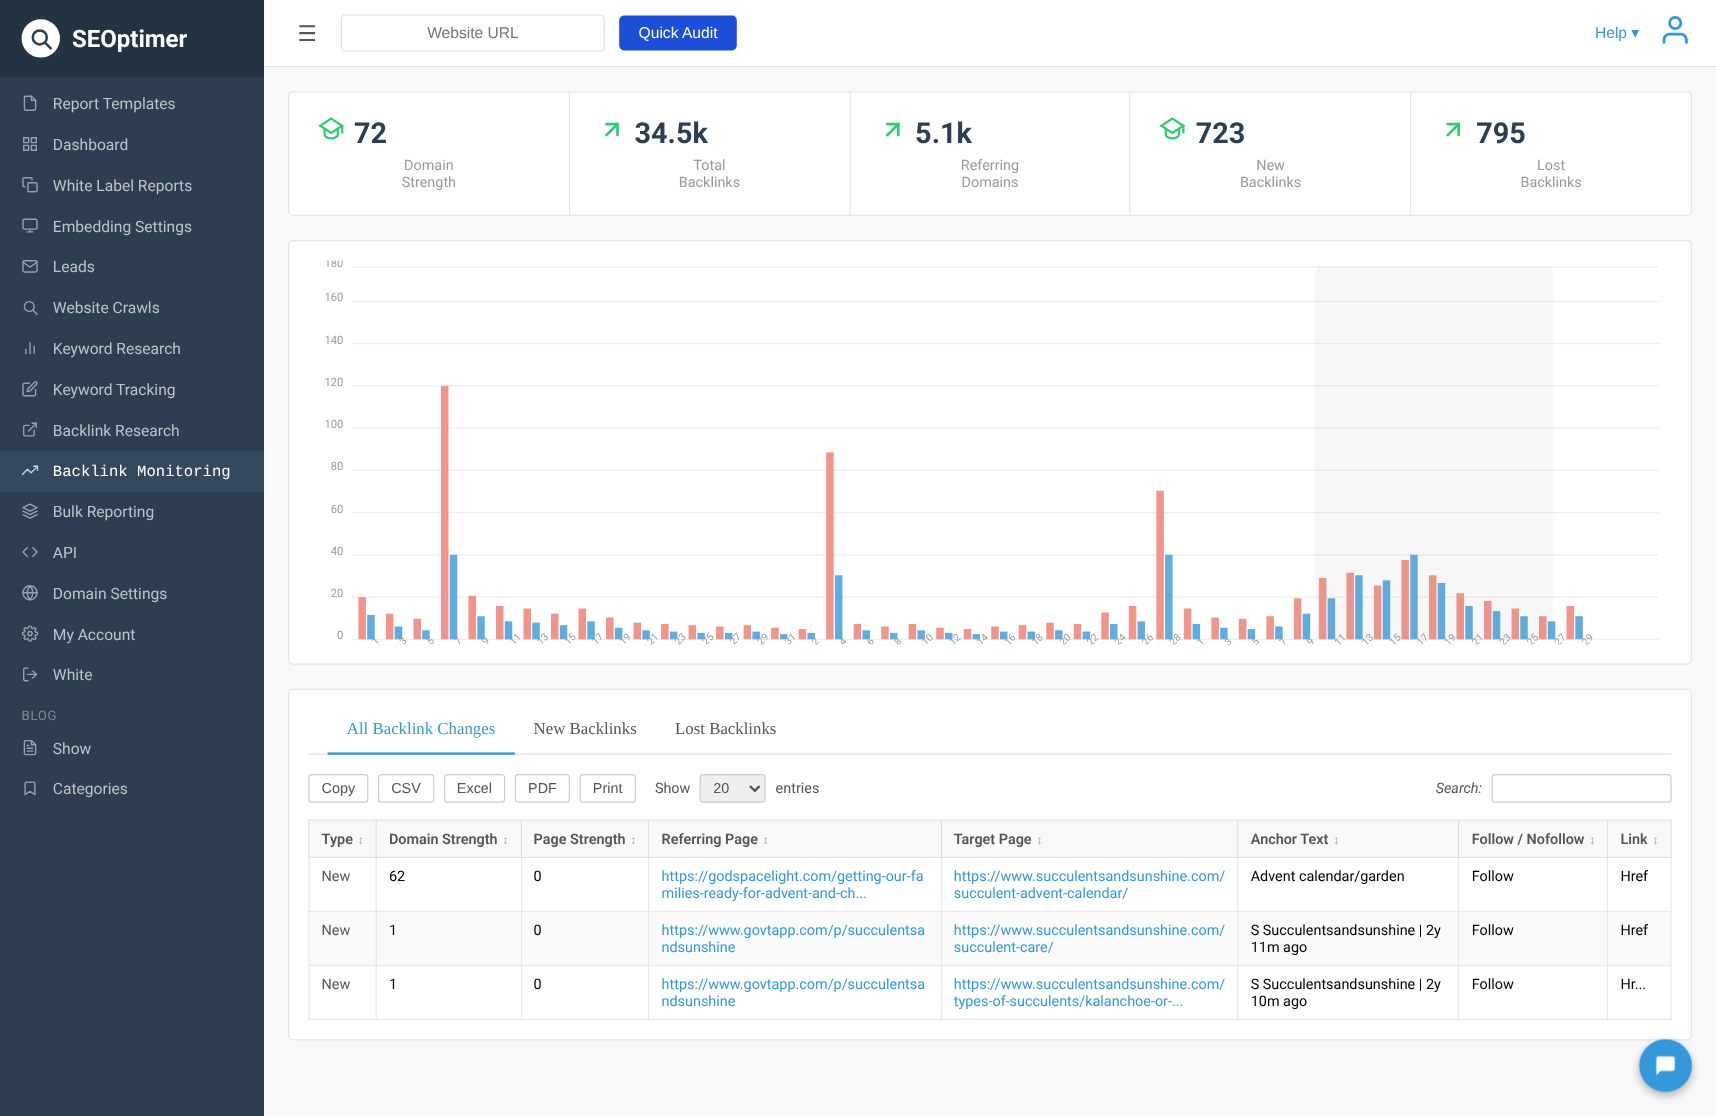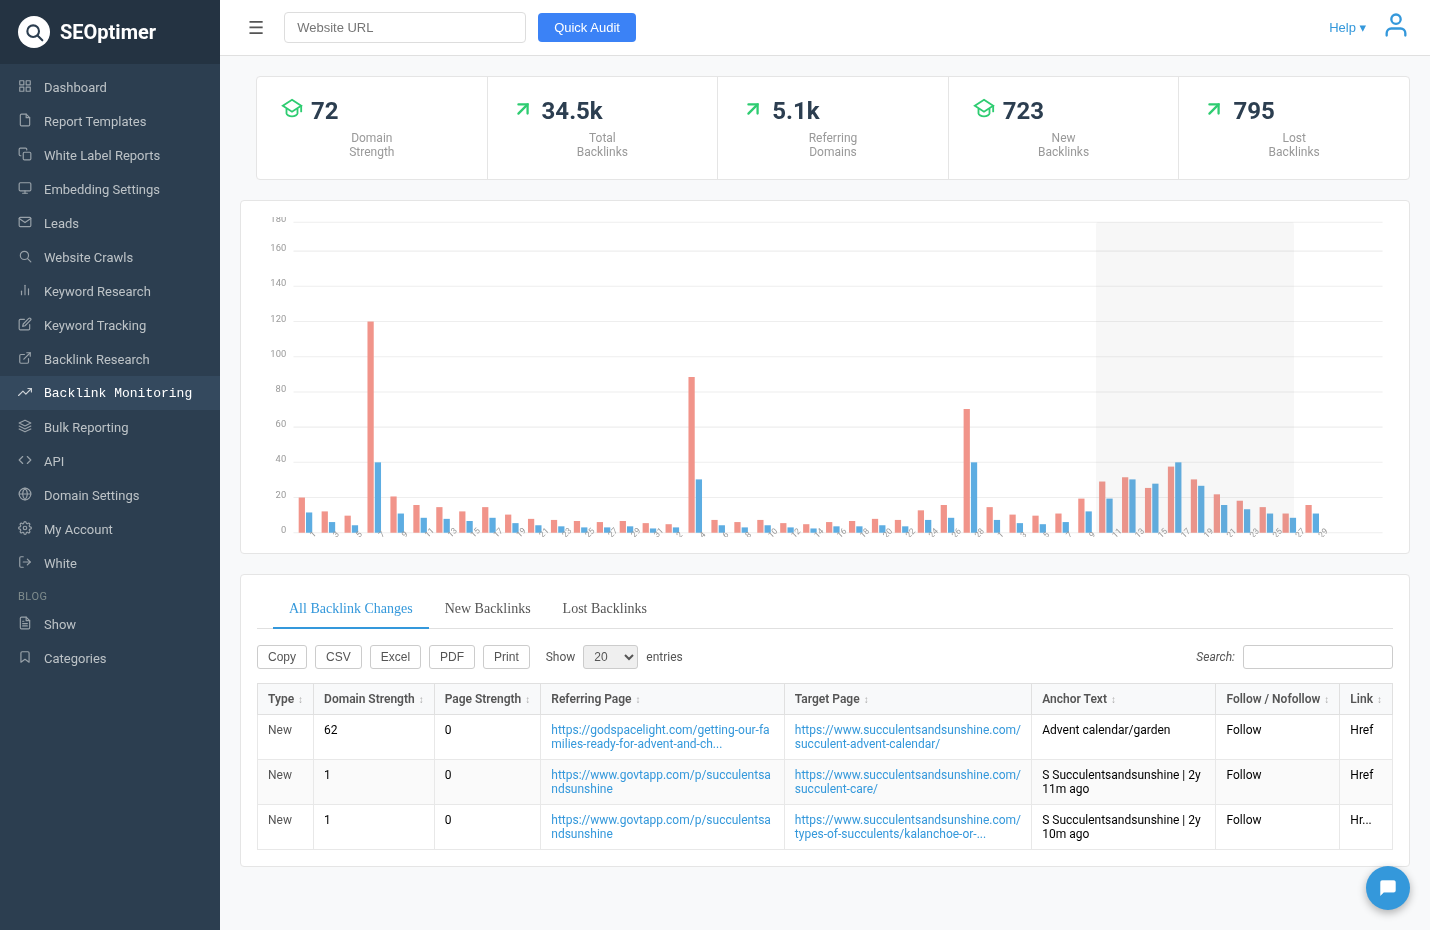--- a/index.html
+++ b/index.html
@@ -80,27 +80,28 @@
       border: none;
       cursor: pointer;
       font-size: 18px;
       color: #555;
       padding: 4px 8px;
     }
     #url-input {
       border: 1px solid #ddd;
       border-radius: 4px;
       padding: 7px 12px;
-      width: 242px;
+      width: 220px;
       font-size: 13px;
       color: #999;
       outline: none;
+      text-align: center;
     }
     #quick-audit-btn {
-      background: #3b82f6;
+      background: #1d4ed8;
       color: white;
       border: none;
       border-radius: 4px;
       padding: 7px 16px;
       font-size: 13px;
       cursor: pointer;
       white-space: nowrap;
       text-align: right;
     }
     #header-right {
@@ -126,21 +127,20 @@
       background: #f8f9fa;
     }
 
     
     #stats-row {
       display: flex;
       background: white;
       border: 1px solid #e5e5e5;
       border-radius: 4px;
       margin-bottom: 20px;
-      margin-left: 16px;
     }
     .stat-card {
       flex: 1;
       padding: 20px 24px;
       border-right: 1px solid #e5e5e5;
     }
     .stat-card:last-child { border-right: none; }
     .stat-top {
       display: flex;
       align-items: center;
@@ -296,33 +296,33 @@
       </svg>
     </div>
     <span>SEOptimer</span>
   </div>
 
   <div class="sidebar-section">
 
     <div id="sidebar-main-items">
         <div class="sidebar-item">
           <span class="s-icon"><svg width="14" height="14" viewBox="0 0 24 24" fill="none" stroke="currentColor" stroke-width="2" stroke-linecap="round" stroke-linejoin="round">
+              <path d="M14 2H6a2 2 0 0 0-2 2v16a2 2 0 0 0 2 2h12a2 2 0 0 0 2-2V8z"></path>
+              <polyline points="14,2 14,8 20,8"></polyline>
+            </svg></span>
+          <span>Report Templates</span>
+        </div>
+        <div class="sidebar-item">
+          <span class="s-icon"><svg width="14" height="14" viewBox="0 0 24 24" fill="none" stroke="currentColor" stroke-width="2" stroke-linecap="round" stroke-linejoin="round">
               <rect x="3" y="3" width="7" height="7"></rect>
               <rect x="14" y="3" width="7" height="7"></rect>
               <rect x="3" y="14" width="7" height="7"></rect>
               <rect x="14" y="14" width="7" height="7"></rect>
             </svg></span>
           <span>Dashboard</span>
-        </div>
-        <div class="sidebar-item">
-          <span class="s-icon"><svg width="14" height="14" viewBox="0 0 24 24" fill="none" stroke="currentColor" stroke-width="2" stroke-linecap="round" stroke-linejoin="round">
-              <path d="M14 2H6a2 2 0 0 0-2 2v16a2 2 0 0 0 2 2h12a2 2 0 0 0 2-2V8z"></path>
-              <polyline points="14,2 14,8 20,8"></polyline>
-            </svg></span>
-          <span>Report Templates</span>
         </div>
         <div class="sidebar-item">
           <span class="s-icon"><svg width="14" height="14" viewBox="0 0 24 24" fill="none" stroke="currentColor" stroke-width="2" stroke-linecap="round" stroke-linejoin="round">
               <rect x="9" y="9" width="13" height="13" rx="2"></rect>
               <path d="M5 15H4a2 2 0 0 1-2-2V4a2 2 0 0 1 2-2h9a2 2 0 0 1 2 2v1"></path>
             </svg></span>
           <span>White Label Reports</span>
         </div>
         <div class="sidebar-item">
           <span class="s-icon"><svg width="14" height="14" viewBox="0 0 24 24" fill="none" stroke="currentColor" stroke-width="2" stroke-linecap="round" stroke-linejoin="round">

